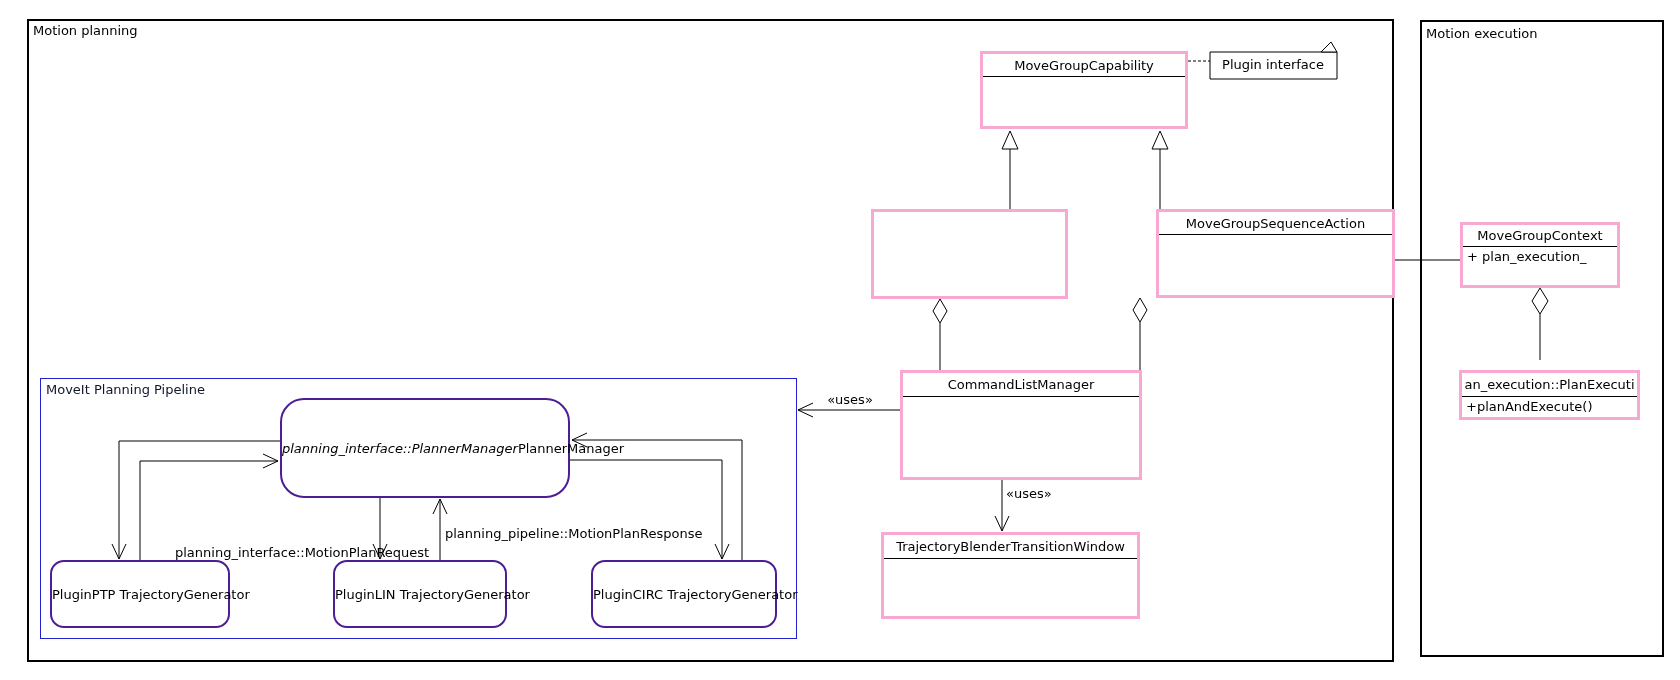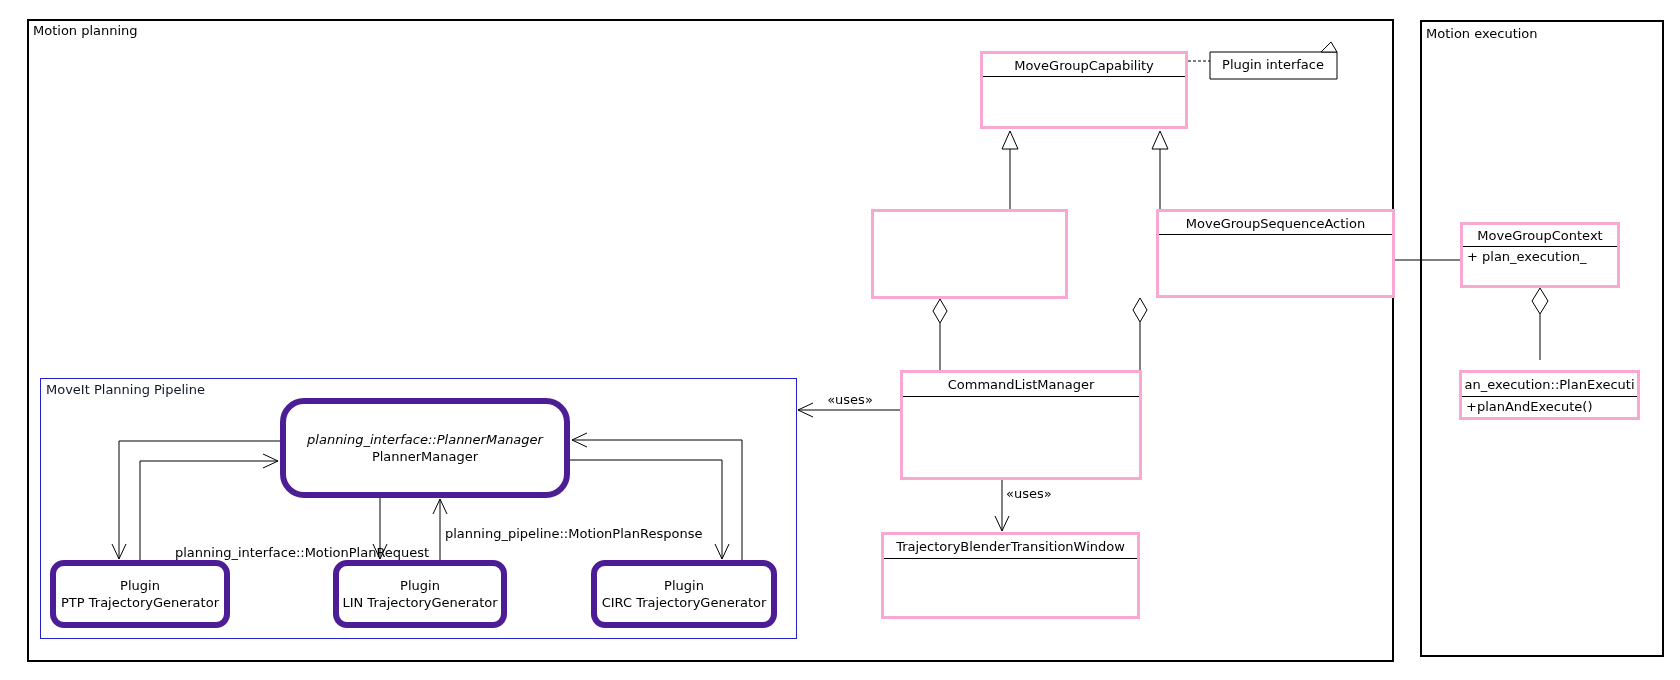--- a/index.html
+++ b/index.html
@@ -9,22 +9,22 @@
   .frame-blue{position:absolute;border:1px solid #2222cc;background:transparent;}
   .lbl{position:absolute;font-size:13px;white-space:nowrap;line-height:15px;}
   .lbl-blue{color:#2222cc;}
   svg.connectors{position:absolute;left:0;top:0;pointer-events:none;}
   .uml-class{position:absolute;background:#fff;border:3px solid #f9a8d4;display:flex;flex-direction:column;
              font-size:13px;box-sizing:border-box;}
   .uml-title{border-bottom:1px solid #000;display:flex;align-items:center;justify-content:center;
              white-space:nowrap;overflow:hidden;flex:0 0 auto;}
   .uml-body{flex:1 1 auto;}
   .uml-attr{padding:2px 4px 0 4px;white-space:nowrap;overflow:hidden;}
-  .rbox{position:absolute;background:#fff;border:6px solid #4c1d95;display:flex;flex-direction:column;
-        align-items:center;justify-content:center;font-size:13px;line-height:17px;box-sizing:border-box;
+  .rbox{position:absolute;background:#fff;border:2px solid #4c1d95;display:flex;flex-direction:row;
+        align-items:center;font-size:13px;line-height:17px;box-sizing:border-box;
         text-align:center;white-space:nowrap;}
   .rbox .it{font-style:italic;}
   .note-text{position:absolute;font-size:13px;white-space:nowrap;}
 </style>
 </head>
 <body>
 
 <div id="canvas">
 
   <div class="frame" style="left:27px;top:19px;width:1363px;height:639px;"></div>

